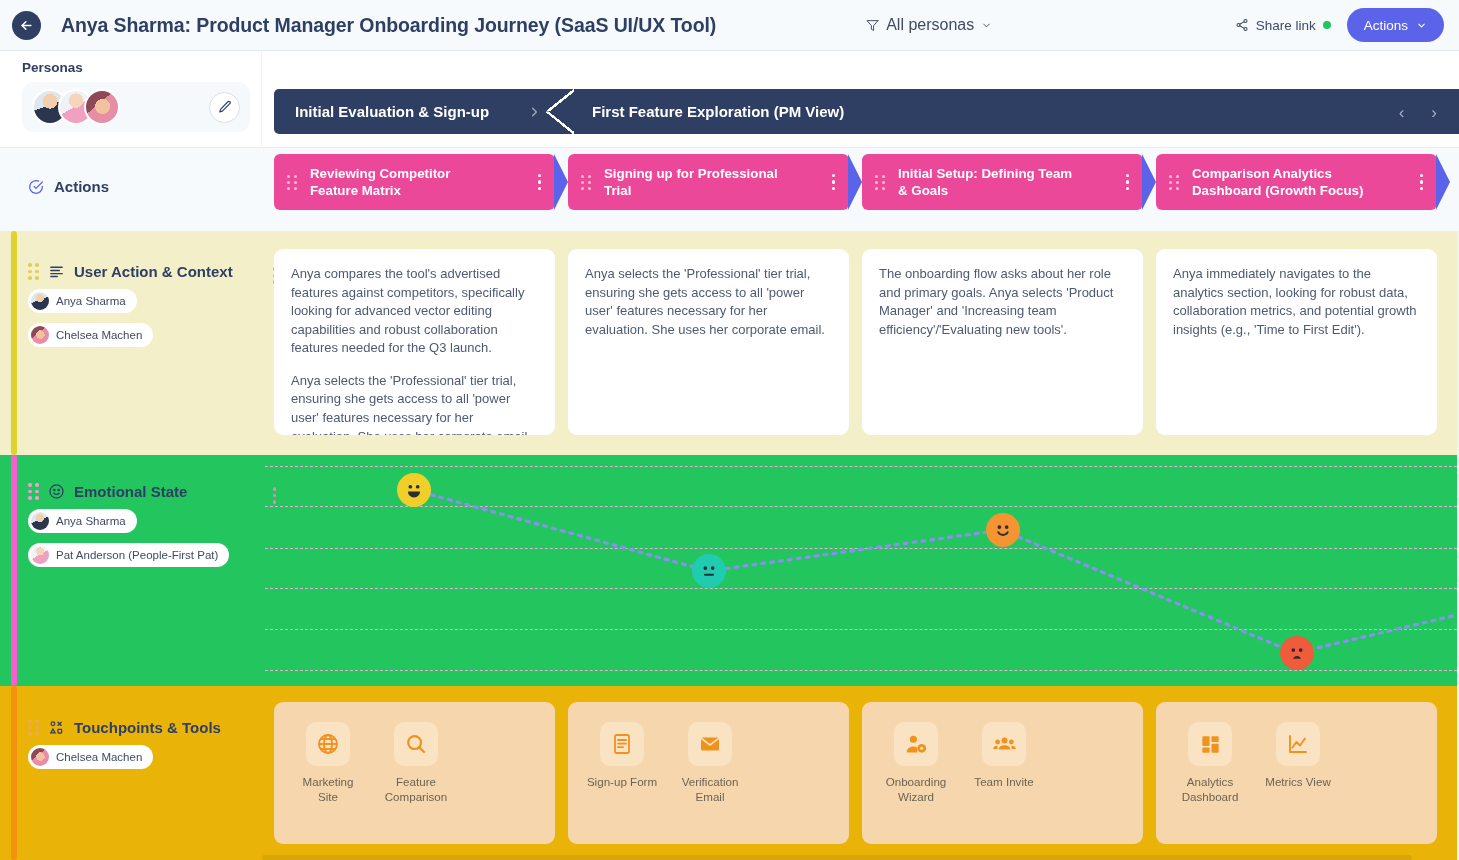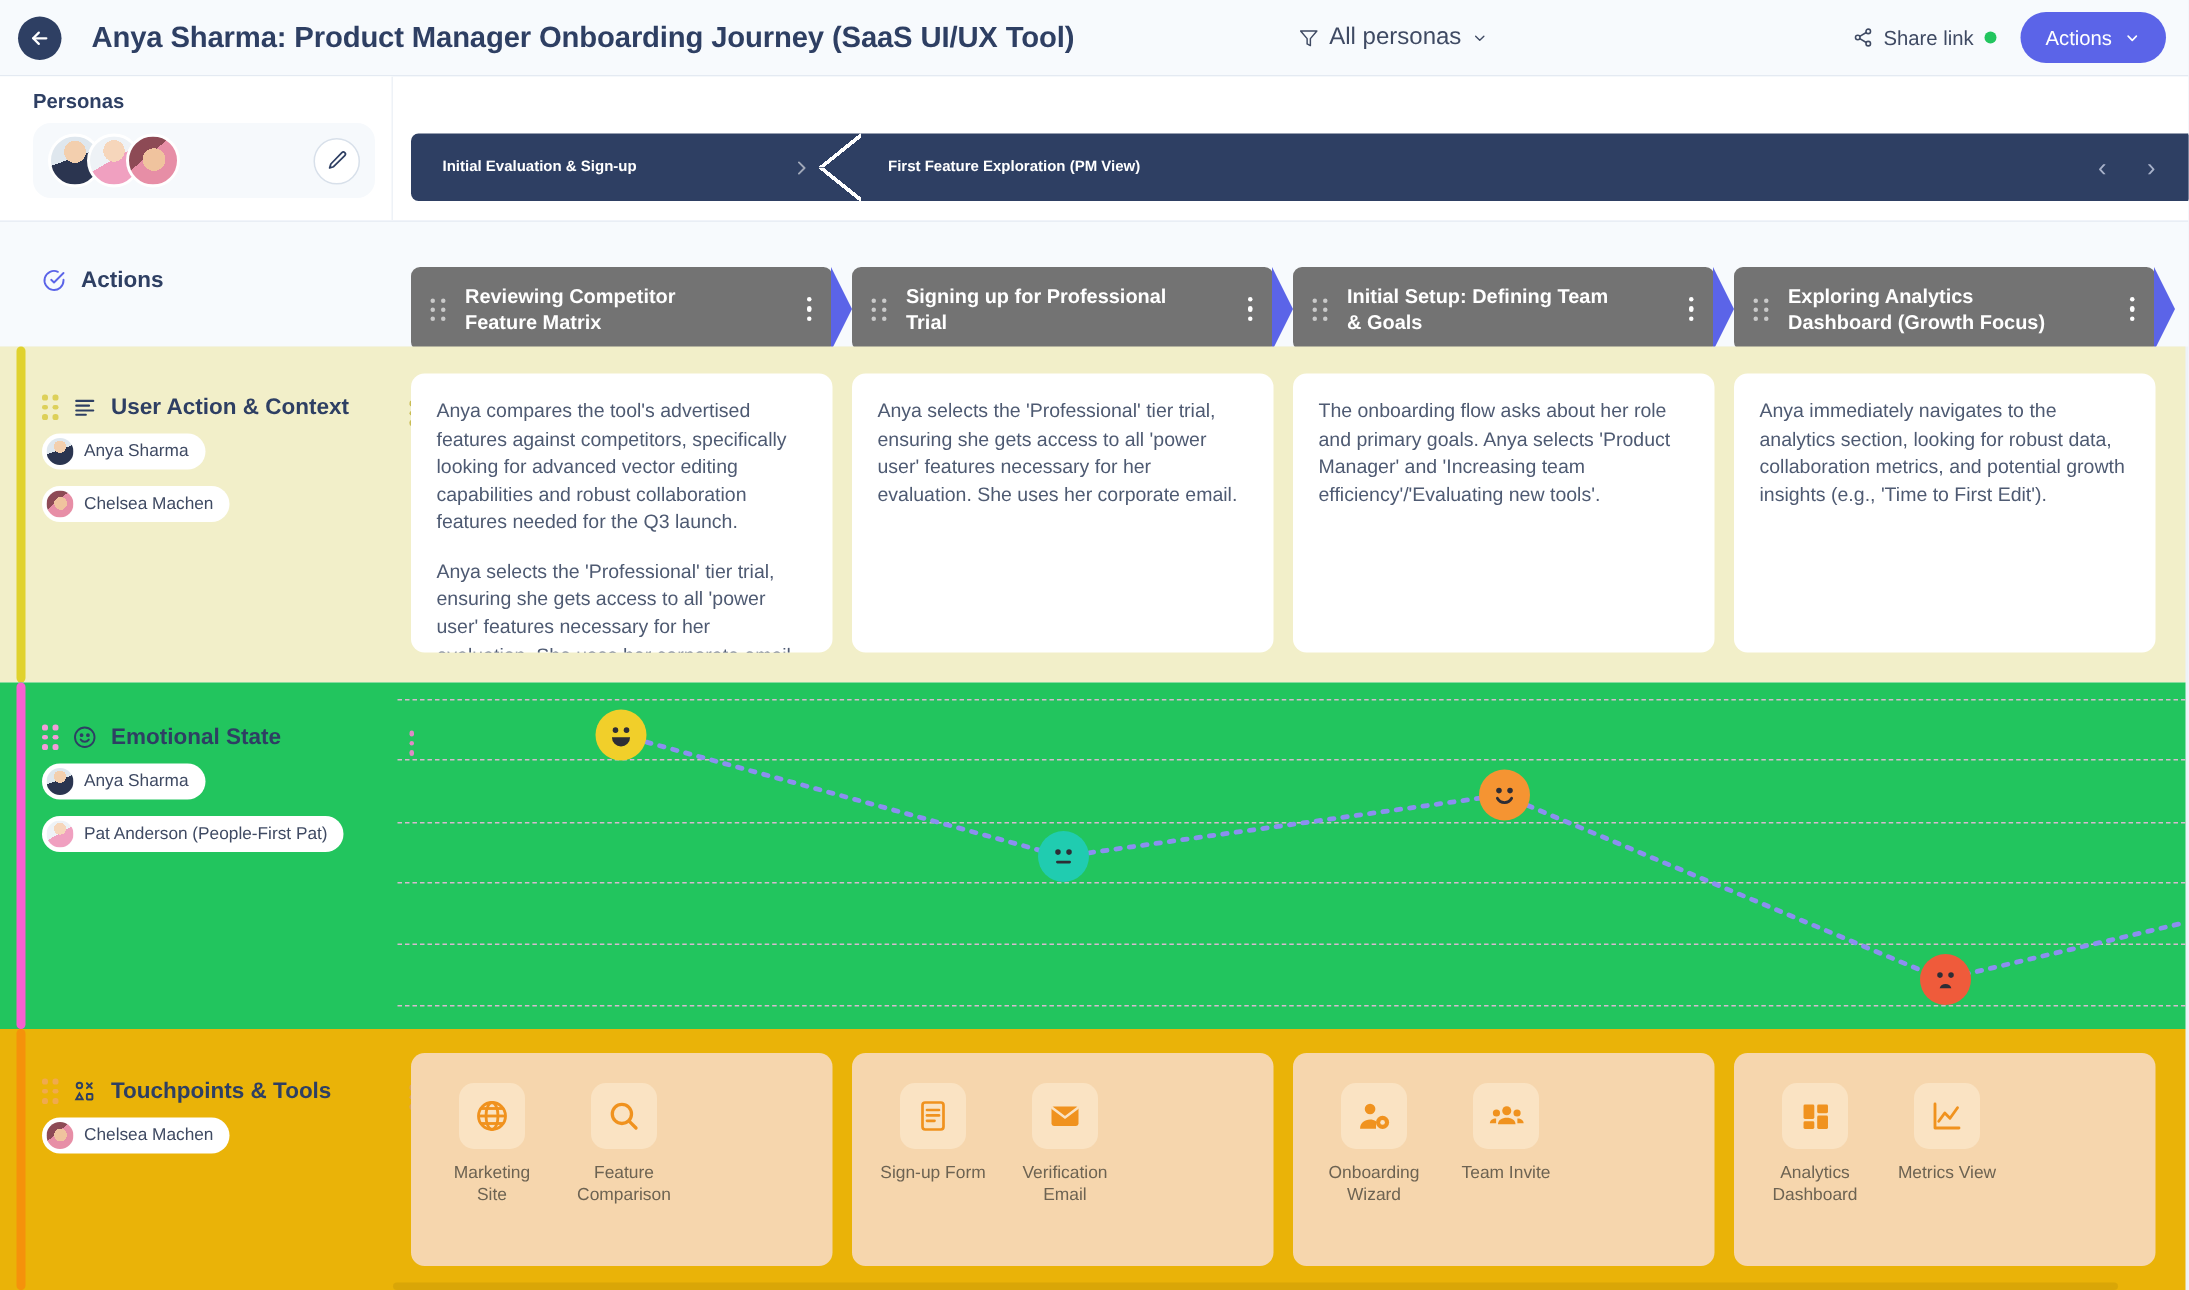--- a/index.html
+++ b/index.html
@@ -89,21 +89,21 @@
     position: absolute; left: 274px; top: 38px; height: 45px;
     right: 0; display: flex;
   }
   .stage-track {
     position: relative; height: 45px; width: 1185px;
     background: #2e3f63; border-radius: 5px 0 0 5px;
     display: flex; align-items: center; overflow: visible;
   }
   .stage-chip {
     position: relative; height: 45px; display: flex; align-items: center;
-    font-size: 10px; font-weight: bold; color: #fff; white-space: nowrap;
+    font-size: 15px; font-weight: bold; color: #fff; white-space: nowrap;
   }
   .stage-1 { width: 292px; padding-left: 21px; }
   .stage-arrow-sm {
     position: absolute; right: 24px; top: 50%; transform: translateY(-50%);
     opacity: 0.55;
   }
   .stage-sep {
     width: 0; height: 45px; position: relative;
   }
   .stage-sep::before {
@@ -132,22 +132,22 @@
   .actions-row {
     position: absolute; left: 0; top: 147px; width: 1459px; height: 84px;
     background: #f7fafd; border-top: 1px solid #e9eef5;
   }
   .row-label-actions {
     position: absolute; left: 28px; top: 30px;
     display: flex; align-items: center; gap: 10px;
     font-size: 15px; font-weight: bold; color: #2e3f63;
   }
   .action-card {
-    position: absolute; top: 30px; height: 56px;
-    background: #737373; border-radius: 6px;
+    position: absolute; top: 6px; height: 56px;
+    background: #ec4899; border-radius: 6px;
     display: flex; align-items: center; color: #fff;
   }
   .action-card::after {
     content: ""; position: absolute; right: -13px; top: 0;
     width: 14px; height: 56px; background: #5b64e8;
     clip-path: polygon(0 0, 0 100%, 100% 50%);
   }
   .drag-dots {
     display: grid; grid-template-columns: 4px 4px; gap: 3px;
     margin-left: 13px; flex: 0 0 auto;
@@ -367,21 +367,21 @@
     </div>
     <div class="action-card" style="left:1156px;width:281px">
       <div class="drag-dots">
           <i></i>
           <i></i>
           <i></i>
           <i></i>
           <i></i>
           <i></i>
         </div>
-      <div class="action-label">Exploring Analytics Dashboard (Growth Focus)</div>
+      <div class="action-label">Comparison Analytics Dashboard (Growth Focus)</div>
       <div class="kebab">
           <i></i>
           <i></i>
           <i></i>
         </div>
     </div>
   </div>
 
   <div class="lane lane-user">
     <div class="lane-stripe" style="background:#e0d22e"></div>

